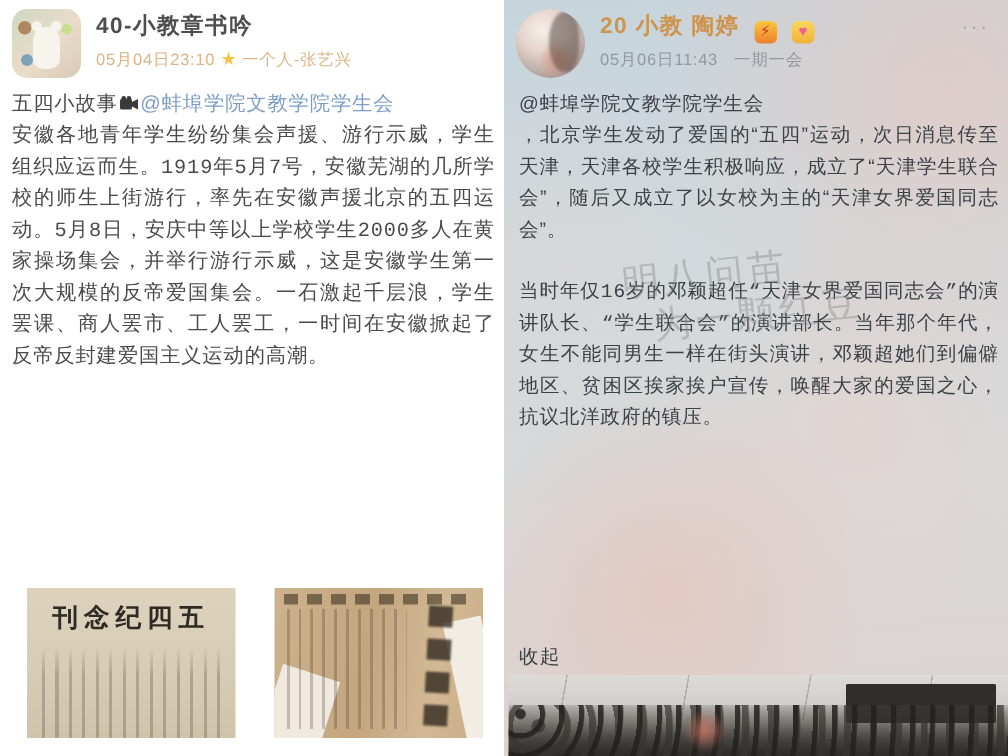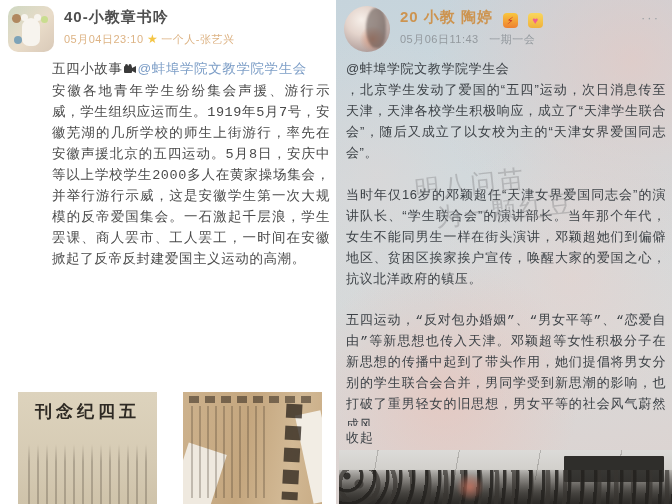--- a/index.html
+++ b/index.html
@@ -43,39 +43,39 @@
 
   .subline { position:absolute; left:56px; top:26px; font-size:11px; letter-spacing:.5px; }
   .subline-left { color:#ddb384; }
   .subline-right { color:#93999e; }
   .star-icon { color:#f4c545; font-size:12px; margin-right:3px; }
 
   .menu-dots { position:absolute; right:12px; top:10px; color:#9aa0a4; font-size:13px; letter-spacing:2px; }
 
   
   .content-left { position:absolute; left:8px; right:6px; top:58px; height:332px; overflow:hidden;
-                  font-size:13.5px; line-height:21px; color:#4a4a4a; letter-spacing:.6px; text-align:justify;margin-left:44px; }
+                  font-size:13.5px; line-height:21px; color:#4a4a4a; letter-spacing:.6px; text-align:justify; }
   .content-right { position:absolute; left:10px; right:6px; top:58px; height:368px; overflow:hidden;
                    font-size:13px; line-height:21px; color:#3d4247; letter-spacing:.6px; text-align:justify; }
   .para { margin-bottom:21px; }
   .para:last-child { margin-bottom:0;font-family:Liberation Mono, monospace; }
   .title-line { margin-bottom:0; }
   .mention-blue { color:#7d9ec7; }
   .mention-dark { color:#3d4247; }
   .cam-icon { display:inline-block; vertical-align:-2px; margin:0 1px; }
 
   .collapse-link { position:absolute; left:10px; bottom:57px; font-size:13px; color:#3d4247; letter-spacing:1px; }
 
   .watermark { position:absolute; left:80px; top:166px; transform:rotate(-6deg); color:rgba(125,125,130,.38);
                font-size:25px; line-height:30px; letter-spacing:3px; pointer-events:none; white-space:nowrap; }
   .watermark .wm2 { display:block; margin-left:18px; }
 
   
   .left-images { position:absolute; left:18px; right:14px; bottom:0; height:112px; display:flex; gap:26px; }
-  .old-doc { position:relative; width:140px; height:112px; overflow:hidden; }
+  .old-doc { position:relative; width:140px; height:100px; overflow:hidden; }
   .doc1 { background:linear-gradient(180deg,#ddd3bd 0%,#d6cbb4 60%,#cfc3aa 100%); }
   .doc1-title { position:absolute; top:8px; left:0; right:0; text-align:center; font-family:"Liberation Serif","DejaVu Serif",serif;
                 font-weight:bold; font-size:17px; letter-spacing:4px; color:#2e2a24; }
   .doc-cols { position:absolute; left:10px; right:10px; bottom:0; height:60px;
               background:repeating-linear-gradient(90deg, rgba(55,45,35,.35) 0 2px, transparent 2px 9px);
               -webkit-mask-image:linear-gradient(180deg,transparent 0,#000 18px);
               mask-image:linear-gradient(180deg,transparent 0,#000 18px); opacity:.7; }
   .doc2 { background:linear-gradient(100deg,#cdb28d 0%,#c4a67e 45%,#d2b995 75%,#c8ab84 100%); }
   .doc2 .tear1 { position:absolute; left:-6px; top:55px; width:40px; height:70px; background:#efe9df; transform:rotate(18deg); }
   .doc2 .tear2 { position:absolute; right:-8px; top:20px; width:26px; height:90px; background:#f2ede4; transform:rotate(-12deg); }
@@ -163,21 +163,20 @@
     <div class="subline subline-right">
       <span>05月06日11:43</span>&nbsp;&nbsp;
       <span>一期一会</span>
     </div>
   </div>
 
   <div class="content-right">
     <div class="para title-line mention-dark">@蚌埠学院文教学院学生会</div>
     <div class="para">，北京学生发动了爱国的“五四”运动，次日消息传至天津，天津各校学生积极响应，成立了“天津学生联合会”，随后又成立了以女校为主的“天津女界爱国同志会”。</div>
     <div class="para">当时年仅16岁的邓颖超任“天津女界爱国同志会”的演讲队长、“学生联合会”的演讲部长。当年那个年代，女生不能同男生一样在街头演讲，邓颖超她们到偏僻地区、贫困区挨家挨户宣传，唤醒大家的爱国之心，抗议北洋政府的镇压。</div>
-    <div class="para">五四运动，“反对包办婚姻”、“男女平等”、“恋爱自由”等新思想也传入天津。邓颖超等女性积极分子在新思想的传播中起到了带头作用，她们提倡将男女分别的学生联合会合并，男同学受到新思潮的影响，也打破了重男轻女的旧思想，男女平等的社会风气蔚然成风。</div>
   </div>
 
   <div class="watermark">
     <span>明八问苗</span>
     <span class="wm2">为一颗红豆</span>
   </div>
 
   <div class="collapse-link">收起</div>
 
   <div class="crowd-photo">

